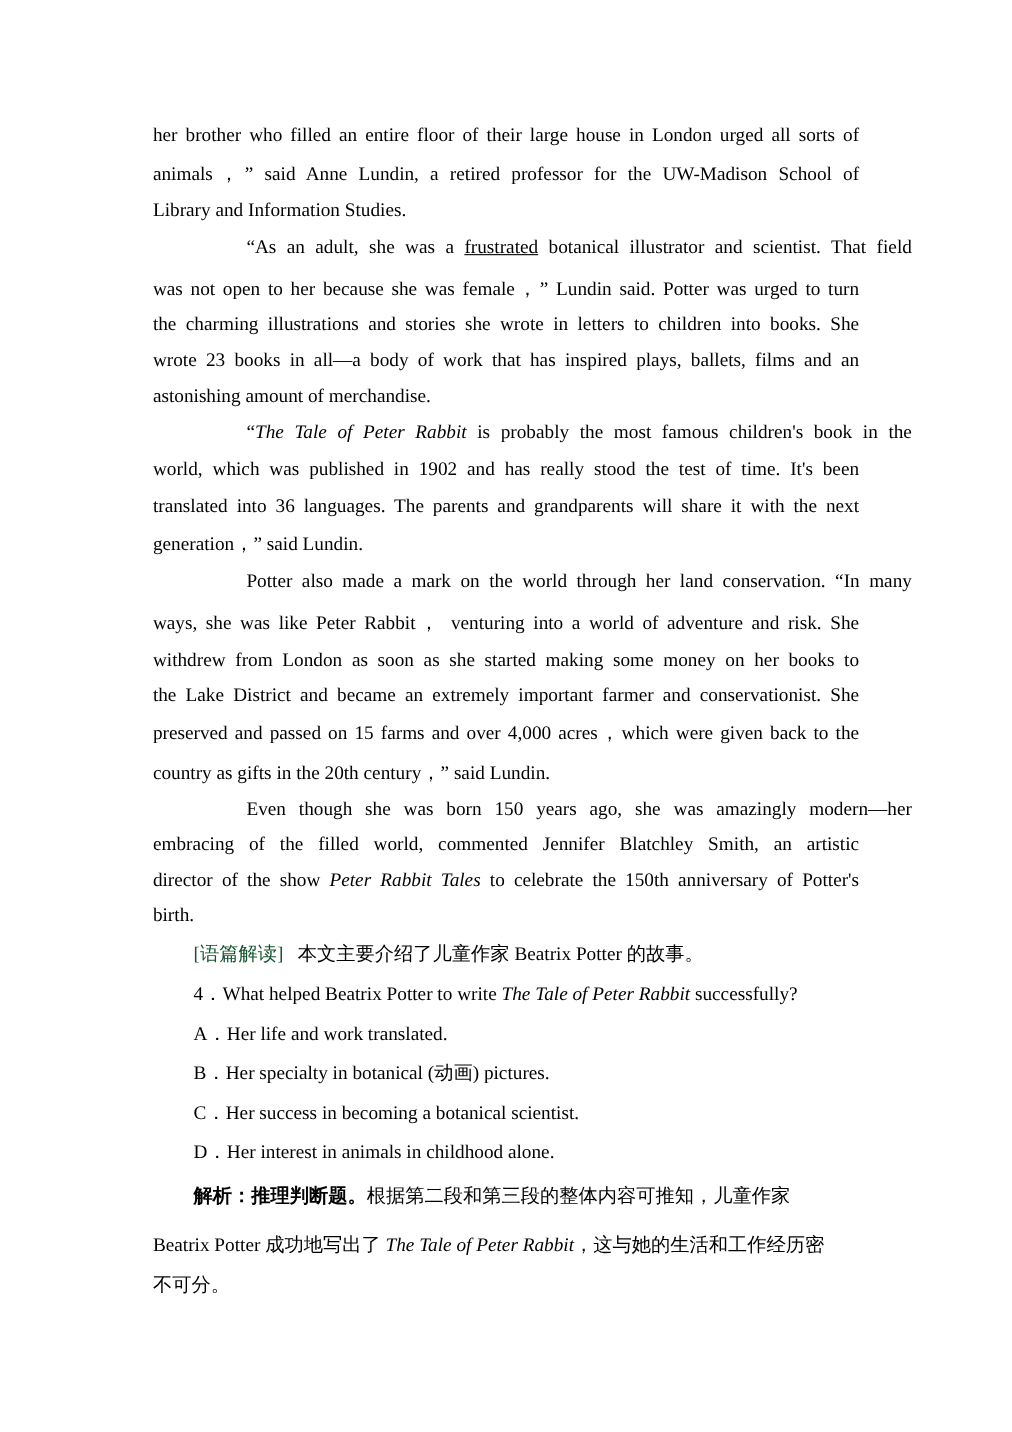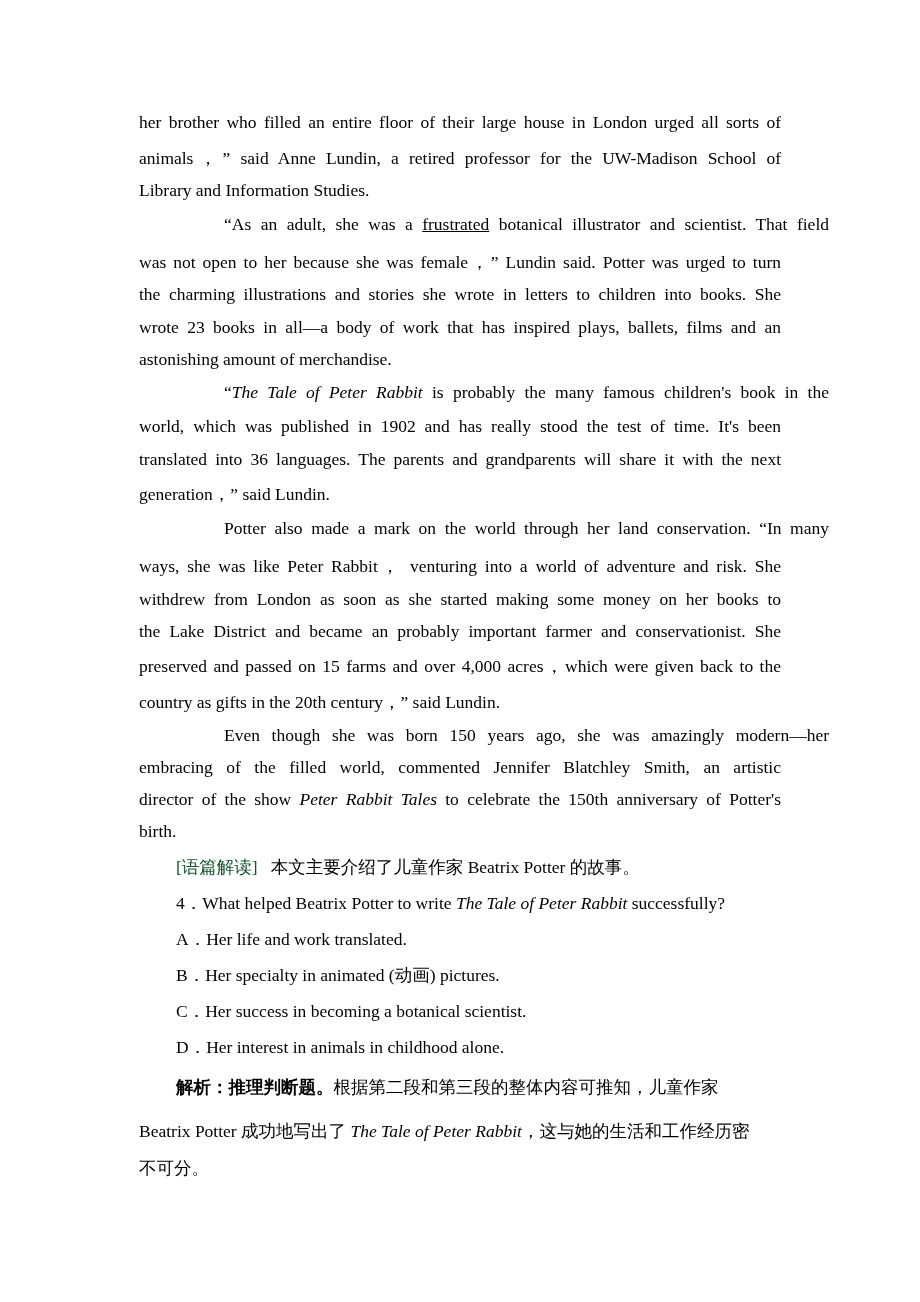--- a/index.html
+++ b/index.html
@@ -25,30 +25,30 @@
 
   <div class="line ind just" style="top:110px">
     <span>“As an adult, she was a </span><span class="u">frustrated</span><span> botanical illustrator and scientist. That field</span>
   </div>
   <div class="line just" style="top:146px">was not open to her because she was female，” Lundin said. Potter was urged to turn</div>
   <div class="line just" style="top:180px">the charming illustrations and stories she wrote in letters to children into books. She</div>
   <div class="line just" style="top:213px">wrote 23 books in all—a body of work that has inspired plays, ballets, films and an</div>
   <div class="line" style="top:245px">astonishing amount of merchandise.</div>
 
   <div class="line ind just" style="top:278px">
-    <span>“</span><em>The Tale of Peter Rabbit</em><span> is probably the many famous children's book in the</span>
+    <span>“</span><em>The Tale of Peter Rabbit</em><span> is probably the most famous children's book in the</span>
   </div>
   <div class="line just" style="top:312px">world, which was published in 1902 and has really stood the test of time. It's been</div>
   <div class="line just" style="top:345px">translated into 36 languages. The parents and grandparents will share it with the next</div>
   <div class="line" style="top:378px">generation，” said Lundin.</div>
 
   <div class="line ind just" style="top:414px">Potter also made a mark on the world through her land conservation. “In many</div>
   <div class="line just" style="top:450px">ways, she was like Peter Rabbit， venturing into a world of adventure and risk. She</div>
   <div class="line just" style="top:485px">withdrew from London as soon as she started making some money on her books to</div>
-  <div class="line just" style="top:517px">the Lake District and became an probably important farmer and conservationist. She</div>
+  <div class="line just" style="top:517px">the Lake District and became an extremely important farmer and conservationist. She</div>
   <div class="line just" style="top:550px">preserved and passed on 15 farms and over 4,000 acres，which were given back to the</div>
   <div class="line" style="top:586px">country as gifts in the 20th century，” said Lundin.</div>
 
   <div class="line ind just" style="top:621px">Even though she was born 150 years ago, she was amazingly modern—her</div>
   <div class="line just" style="top:653px">embracing of the filled world, commented Jennifer Blatchley Smith, an artistic</div>
   <div class="line just" style="top:685px">
     <span>director of the show </span><em>Peter Rabbit Tales</em><span> to celebrate the 150th anniversary of Potter's</span>
   </div>
   <div class="line" style="top:717px">birth.</div>
 
@@ -56,21 +56,21 @@
     <span class="mag">[语篇解读]</span>&nbsp;&nbsp;&nbsp;<span>本文主要介绍了儿童作家 Beatrix Potter 的故事。</span>
   </div>
 
   <div class="line" style="top:787px; left:37px">
     <span>4．</span><span>What helped Beatrix Potter to write </span><em>The Tale of Peter Rabbit</em><span> successfully?</span>
   </div>
   <div class="line" style="top:823px; left:37px">
     <span>A．</span><span>Her life and work translated.</span>
   </div>
   <div class="line" style="top:859px; left:37px">
-    <span>B．</span><span>Her specialty in animated (动画) pictures.</span>
+    <span>B．</span><span>Her specialty in botanical (动画) pictures.</span>
   </div>
   <div class="line" style="top:895px; left:37px">
     <span>C．</span><span>Her success in becoming a botanical scientist.</span>
   </div>
   <div class="line" style="top:931px; left:37px">
     <span>D．</span><span>Her interest in animals in childhood alone.</span>
   </div>
 
   <div class="line" style="top:971px; left:37px">
     <b class="cn">解析：推理判断题。</b><span>根据第二段和第三段的整体内容可推知，儿童作家</span>

